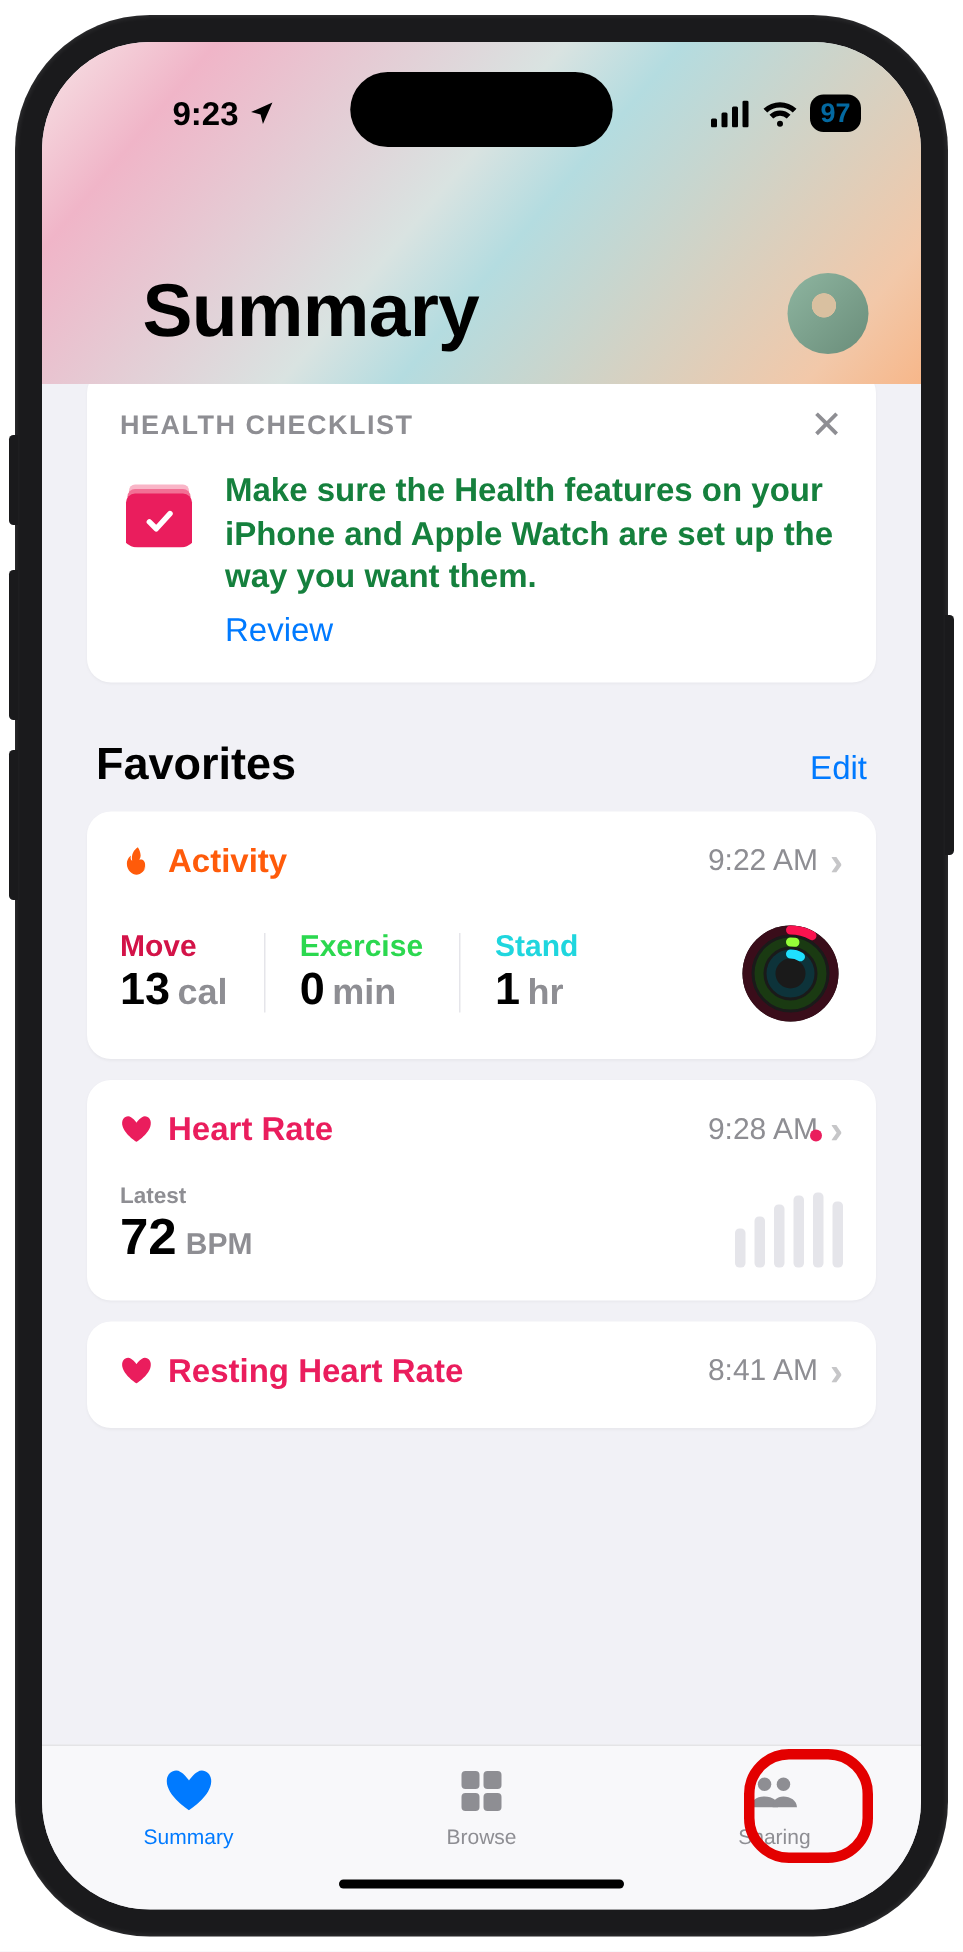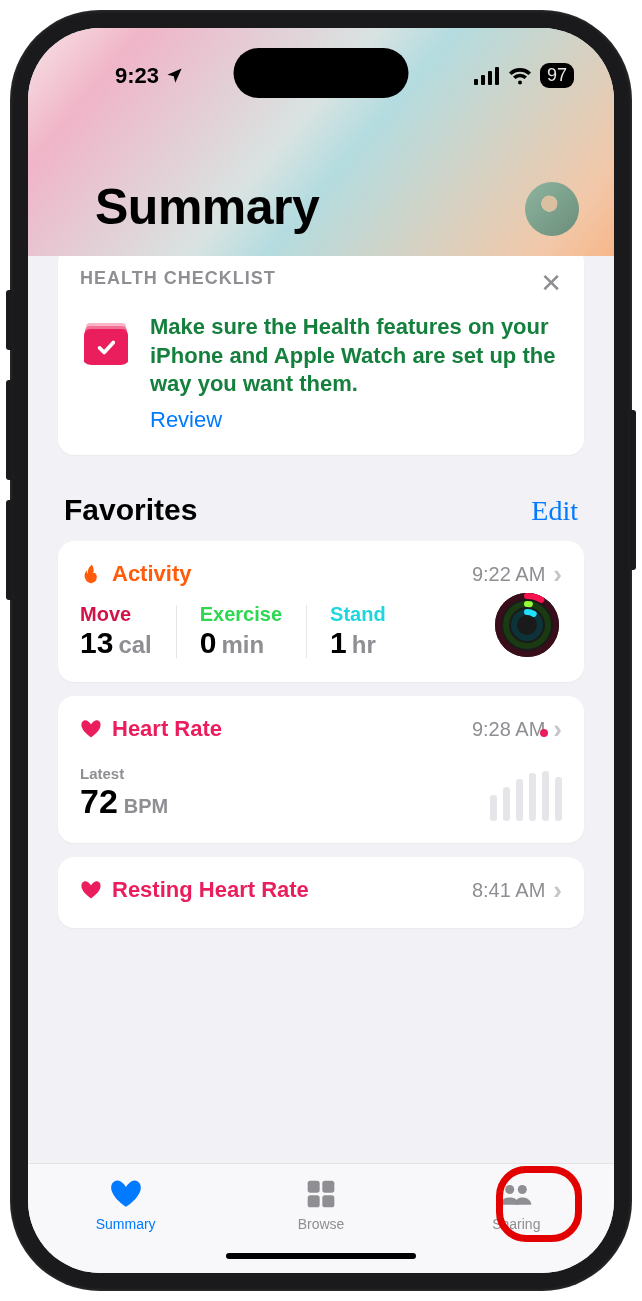--- a/index.html
+++ b/index.html
@@ -32,67 +32,67 @@
   .notch {
     position: absolute; top: 20px; left: 50%; transform: translateX(-50%);
     width: 175px; height: 50px; background: #000; border-radius: 30px; z-index: 50;
   }
   .status-bar {
     display: flex; justify-content: space-between; align-items: center;
     padding: 25px 40px 0 55px; height: 70px; font-weight: 600; font-size: 22px;
   }
   .status-left { display:flex; align-items:center; gap:6px; }
   .status-right { display:flex; align-items:center; gap:8px; }
-  .battery-pill { background:#000; color:#e5e5e5; border-radius:9px; padding:2px 7px; font-size:18px; font-weight:400; }
+  .battery-pill { background:#000; color:#0369a1; border-radius:9px; padding:2px 7px; font-size:18px; font-weight:700; }
   .title-row {
     display:flex; justify-content:space-between; align-items:flex-end;
     padding: 80px 35px 0 35px;
   }
   .title { font-size: 50px; font-weight: 800; letter-spacing: -0.5px; color:#000; }
   .avatar {
     width:54px; height:54px; border-radius:50%;
     background: linear-gradient(135deg,#8eb5a0,#6a8d7a);
     overflow:hidden; position:relative;
   }
   .avatar::after { content:""; position:absolute; inset:0; background: radial-gradient(circle at 45% 40%, #d9c0a0 18%, transparent 19%); }
   .content { flex:1; overflow:hidden; padding: 0 30px; background:#f1f1f6; }
   .card {
     background:#fff; border-radius:16px; padding:22px 22px; margin-top:-10px;
     box-shadow: 0 1px 2px rgba(0,0,0,0.04);
   }
-  .card-header { display:flex; justify-content:space-between; align-items:flex-start; }
+  .card-header { display:flex; justify-content:space-between; align-items:center; }
   .card-header-label { color:#8e8e93; font-size:18px; font-weight:600; letter-spacing:1px; }
   .close-x { color:#8e8e93; font-size:26px; font-weight:400; }
   .card-body { display:flex; gap:18px; margin-top:14px; align-items:flex-start; }
   .checklist-icon {
     width:52px; height:52px; border-radius:12px;
     background: linear-gradient(#fff,#fff);
     display:flex; align-items:flex-end; justify-content:center; flex-shrink:0;
     overflow:hidden;
   }
   .checklist-icon-inner {
     width:44px; height:36px; background:#ea1d5d; border-radius:6px 6px 3px 3px;
     position:relative; display:flex; align-items:center; justify-content:center;
     box-shadow: 0 -4px 0 -1px #f27095, 0 -8px 0 -2px #f9b5c7;
   }
   .checklist-icon-inner svg { width:22px; height:22px; }
   .card-text { font-size:22px; font-weight:600; line-height:1.3; color:#15803d; }
   .review-link { color:#007aff; font-size:22px; font-weight:500; margin-top:8px; display:inline-block; }
   .section-header { display:flex; justify-content:space-between; align-items:baseline; padding:38px 6px 14px 6px; }
   .section-title { font-size:30px; font-weight:800; color:#000; }
-  .edit-link { color:#007aff; font-size:28px; font-weight:400;font-family:Liberation Serif, serif; }
+  .edit-link { color:#007aff; font-size:22px; font-weight:400; }
   .fav-card {
     background:#fff; border-radius:16px; padding:18px 22px 22px 22px; margin-bottom:14px;
     box-shadow: 0 1px 2px rgba(0,0,0,0.04);
   }
   .fav-header { display:flex; justify-content:space-between; align-items:center; }
   .fav-title { display:flex; align-items:center; gap:10px; font-size:22px; font-weight:700; }
   .fav-time { color:#8e8e93; font-size:20px; display:flex; align-items:center; gap:8px; }
   .chevron { color:#c6c6c8; font-size:26px; font-weight:600; }
-  .activity-row { display:flex; align-items:flex-end; gap:0; }
+  .activity-row { display:flex; align-items:center; margin-top:24px; gap:0; }
   .metric { padding: 0 24px; position:relative; }
   .metric:first-child { padding-left:0; }
   .metric + .metric::before {
     content:""; position:absolute; left:0; top:2px; bottom:2px; width:1px; background:#e5e5ea;
   }
   .metric-label { font-size:20px; font-weight:700; }
   .metric-value { font-size:30px; font-weight:700; color:#000; display:flex; align-items:baseline; gap:5px; }
   .metric-unit { font-size:24px; font-weight:600; color:#8e8e93; }
   .ring {
     width:70px; height:70px; margin-left:auto; position:relative;

